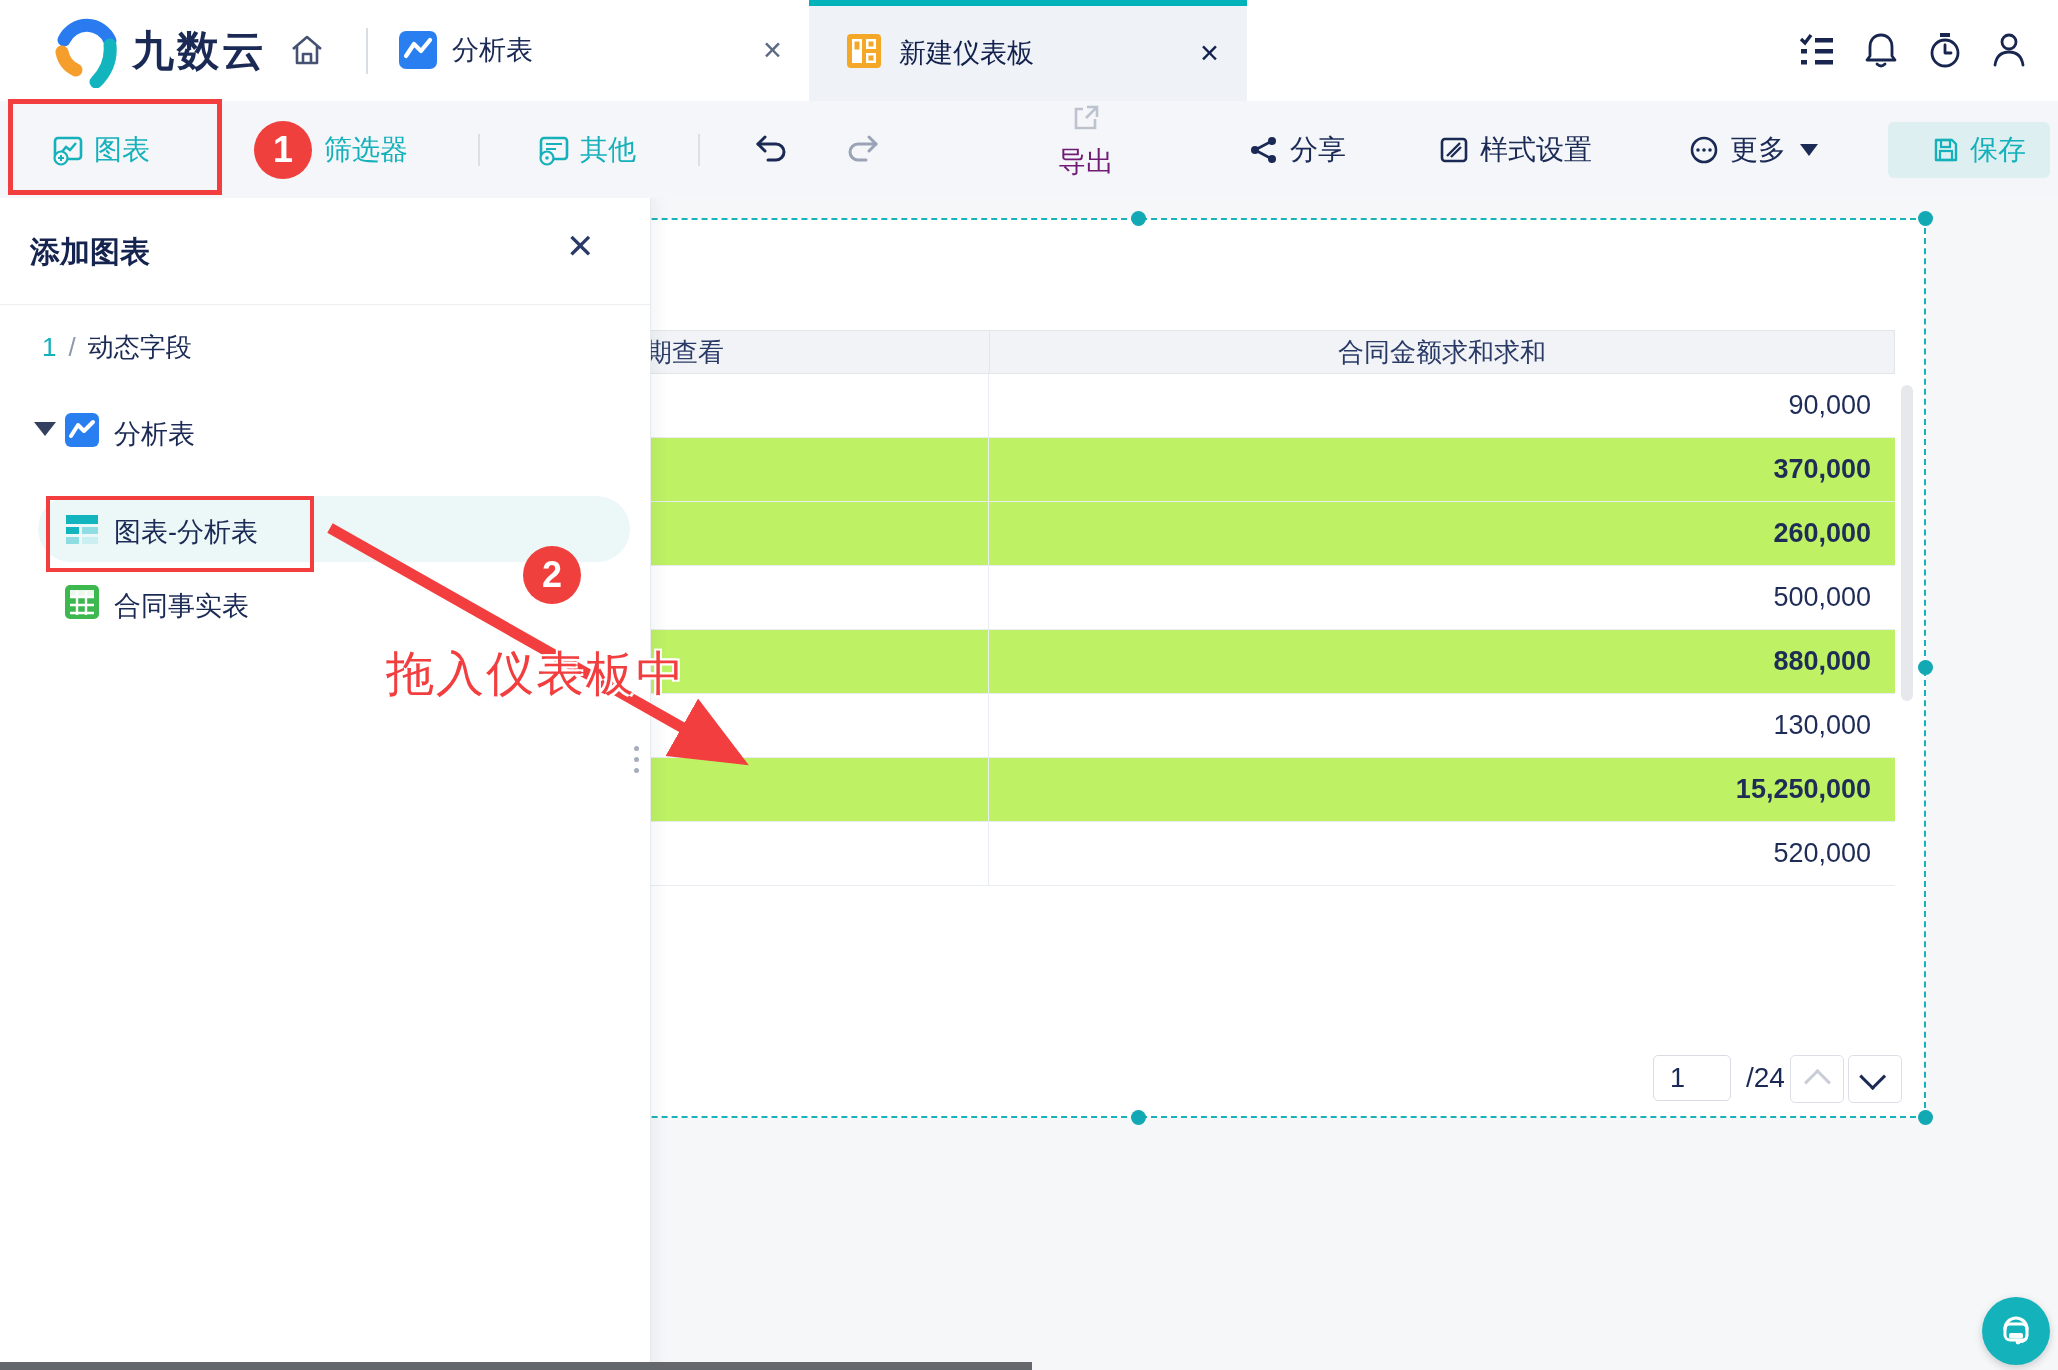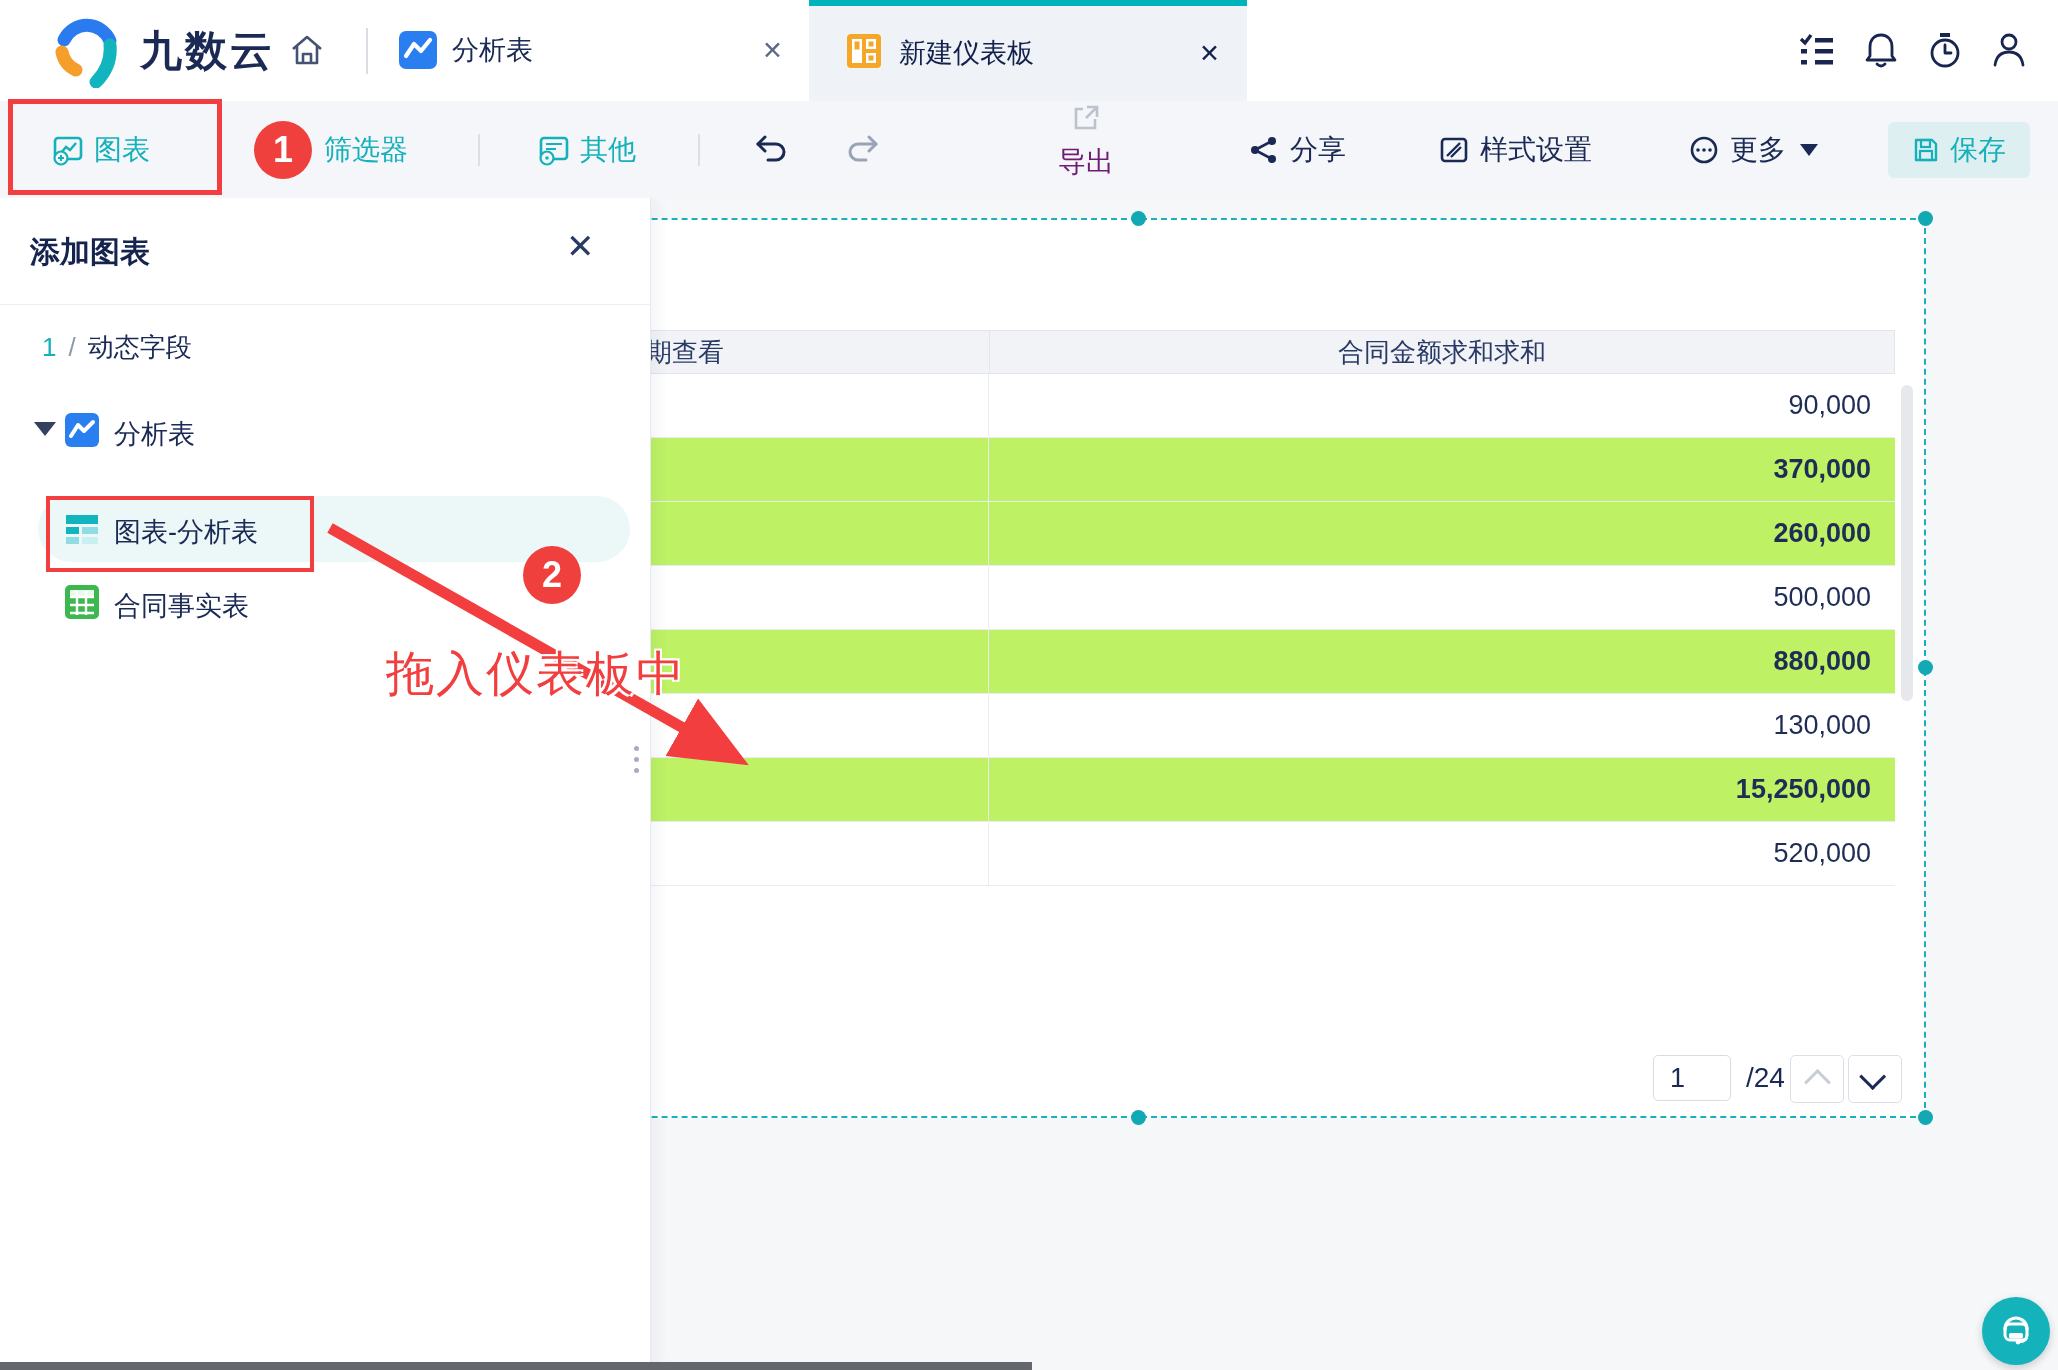--- a/index.html
+++ b/index.html
@@ -2,21 +2,21 @@
 <html><head>
 <meta charset="utf-8">
 <style>
   html,body{margin:0;padding:0;background:#fff;}
   #app{position:relative;width:2058px;height:1370px;overflow:hidden;
        font-family:"Liberation Sans","DejaVu Sans",sans-serif;color:#1b2a55;}
   
   .topbar{position:absolute;left:0;top:0;width:2058px;height:101px;background:#fff;z-index:20;}
   .logo{position:absolute;left:50px;top:14px;width:74px;height:74px;}
   .logo-text{position:absolute;left:132px;top:0;height:101px;line-height:101px;
-             font-size:42px;font-weight:bold;color:#1b2a55;letter-spacing:3px;margin-left:8px;}
+             font-size:42px;font-weight:bold;color:#1b2a55;letter-spacing:3px;}
   .home-btn{position:absolute;left:286px;top:29px;width:42px;height:42px;cursor:pointer;}
   .tb-vdiv{position:absolute;left:366px;top:28px;width:2px;height:46px;background:#d9dde4;}
   .tab1-icon{position:absolute;left:398px;top:30px;width:40px;height:40px;}
   .tab1-label{position:absolute;left:452px;top:0;height:101px;line-height:101px;font-size:27px;color:#1b2a55;}
   .tab1-close{position:absolute;left:762px;top:0;height:101px;line-height:101px;font-size:25px;color:#5d6a86;cursor:pointer;}
   .tab-active{position:absolute;left:809px;top:0;width:438px;height:101px;background:#eff2f6;
               border-top:6px solid #00b2ba;box-sizing:border-box;}
   .tab2-icon{position:absolute;left:36px;top:26px;width:38px;height:38px;}
   .tab2-label{position:absolute;left:90px;top:0;height:95px;line-height:95px;font-size:27px;color:#13224d;}
   .tab2-close{position:absolute;left:390px;top:0;height:95px;line-height:95px;font-size:25px;font-weight:bold;color:#13224d;cursor:pointer;}
@@ -25,21 +25,21 @@
   .toolbar{position:absolute;left:0;top:101px;width:2058px;height:97px;background:#f4f6f9;z-index:20;}
   .tbtn{position:absolute;top:0;height:97px;display:flex;align-items:center;gap:10px;cursor:pointer;
         font-size:28px;}
   .teal{color:#14b1bb;}
   .navy{color:#1b2a55;}
   .gray{color:#701a75;cursor:default;flex-direction:column;}
   .tool-vdiv{position:absolute;top:33px;width:2px;height:32px;background:#dcdfe6;}
   .icon-btn{position:absolute;top:28px;width:40px;height:40px;cursor:pointer;}
   .save-btn{position:absolute;left:1888px;top:21px;width:142px;height:56px;border-radius:6px;
             background:#dcefF1;background:#ddeff1;display:flex;align-items:center;justify-content:center;
-            gap:10px;color:#14b1bb;font-size:28px;cursor:pointer;}
+            gap:10px;color:#14b1bb;font-size:28px;cursor:pointer;padding-left:20px;}
   .caret-down{width:0;height:0;border-left:9px solid transparent;border-right:9px solid transparent;
               border-top:12px solid #1b2a55;margin-left:4px;}
   
   .canvas{position:absolute;left:0;top:198px;width:2058px;height:1172px;background:#f6f7f9;z-index:1;}
   .widget{position:absolute;left:352px;top:20px;width:1574px;height:900px;background:#fff;
           border:2px dashed #17b2bb;box-sizing:border-box;}
   .handle{position:absolute;width:15px;height:15px;border-radius:50%;background:#12a9b4;z-index:5;cursor:pointer;}
   .wtable{position:absolute;left:0;top:110px;width:1541px;}
   .thead{display:flex;height:44px;background:#f1f3f6;border:1px solid #e2e6ea;box-sizing:border-box;}
   .th{font-size:26px;color:#2a3a66;display:flex;align-items:center;justify-content:center;box-sizing:border-box;}

